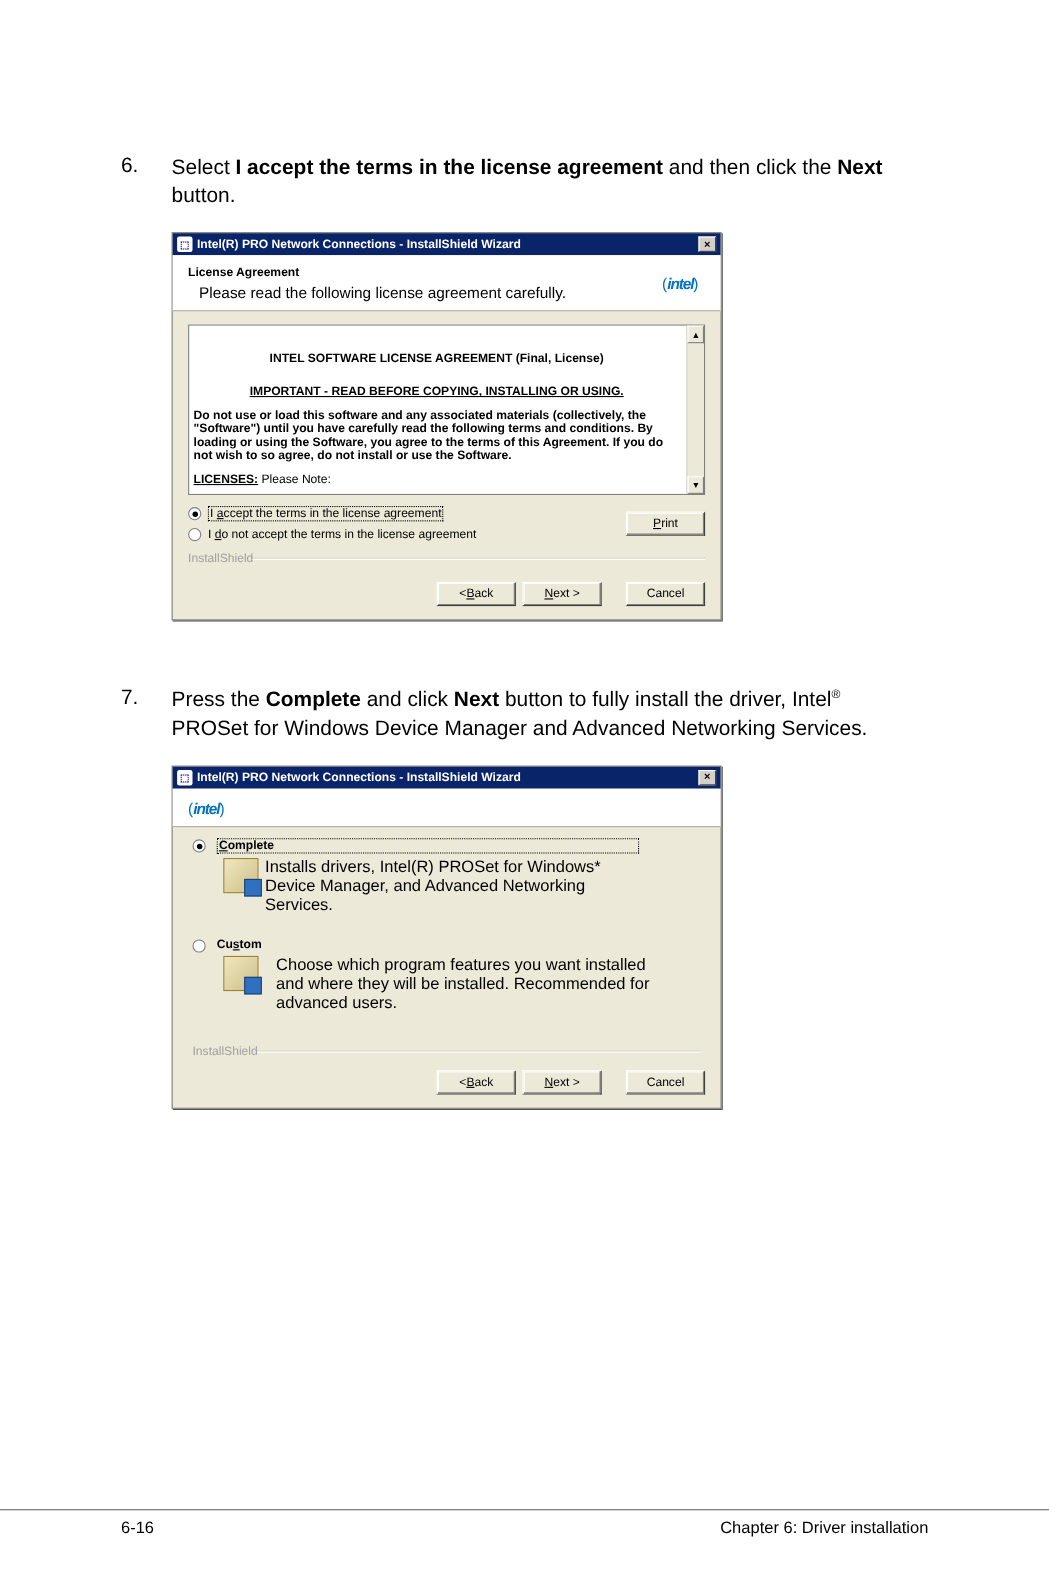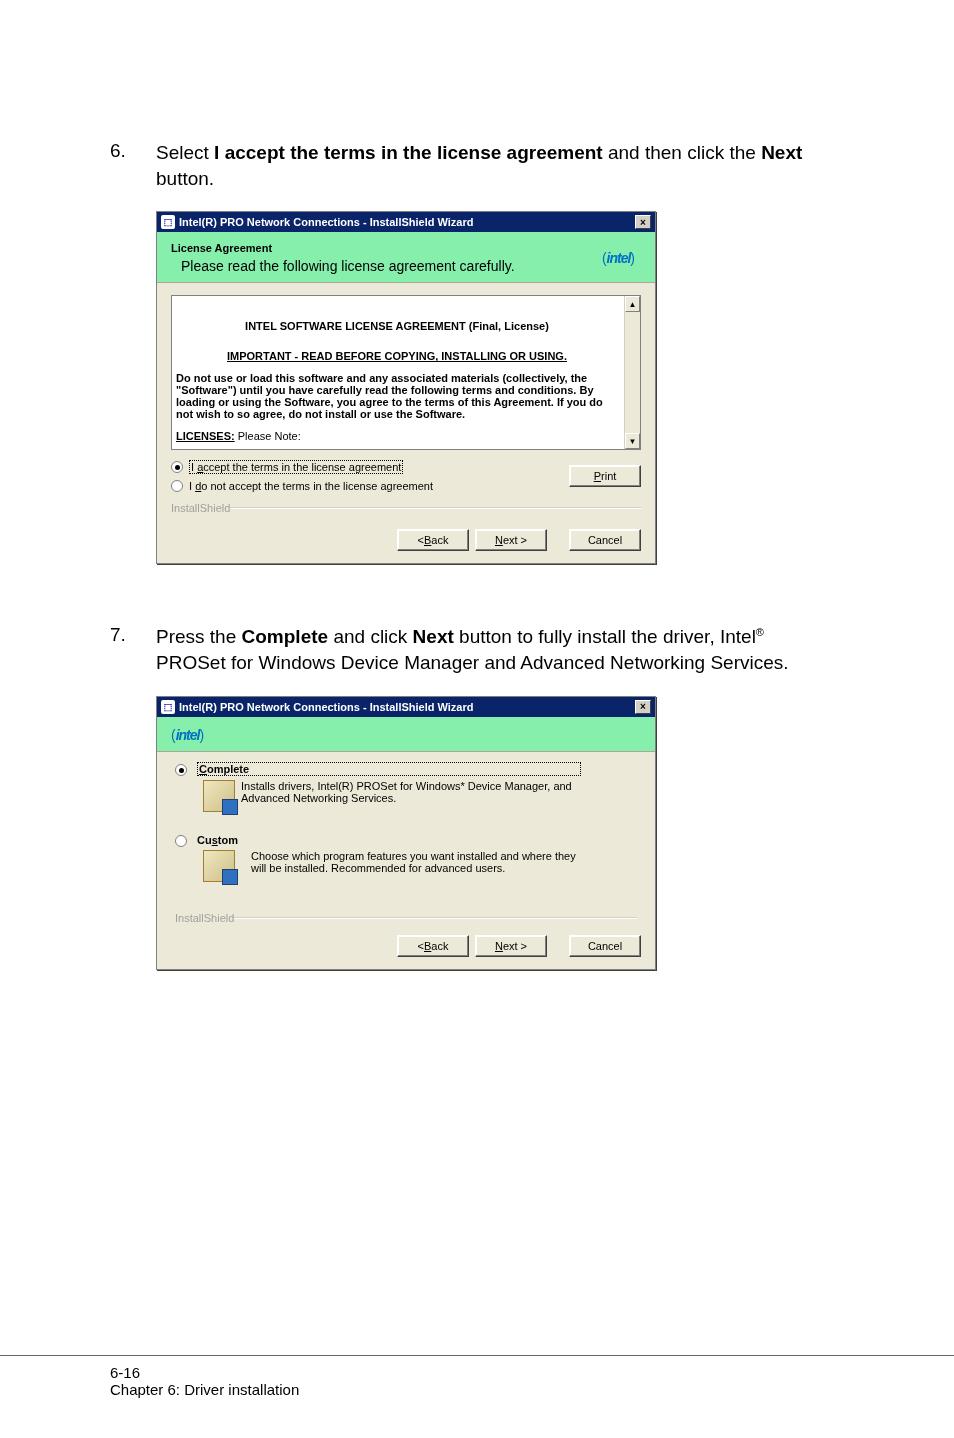--- a/index.html
+++ b/index.html
@@ -70,21 +70,21 @@
     border: 1px solid #fff;
     border-right-color: #404040;
     border-bottom-color: #404040;
     color: #000;
     font-size: 10px;
     display: flex; align-items: center; justify-content: center;
     font-family: Marlett, Arial;
     font-weight: bold;
   }
   .header-area {
-    background: #86efac;
+    background: #ffffff;
     border-bottom: 1px solid #aca899;
     padding: 10px 14px 8px 14px;
     display: flex;
     justify-content: space-between;
     align-items: center;
   }
   .header-text .h-title { font-weight: bold; font-size: 11px; margin-bottom: 4px; }
   .header-text .h-sub { font-size: 14px; padding-left: 10px; }
   .intel-logo {
     color: #0071c5;
@@ -183,31 +183,30 @@
     width: 32px; height: 32px; margin-top: 4px; margin-left: 6px; margin-right: 6px;
     background: linear-gradient(135deg,#efe7c0,#cdbf86);
     border:1px solid #a08030;
     position: relative;
     display:inline-block;
   }
   .opt-icon::after{
     content:""; position:absolute; right:-4px; bottom:-4px;
     width:14px; height:14px; background:#3070c0; border:1px solid #204070;
   }
-  .opt-desc { font-size: 11px; max-width: 340px; margin-top: 4px; }
+  .opt-desc { font-size: 15px; max-width: 340px; margin-top: 4px; }
   .opt-content { display:flex; flex-direction:column; }
   .page-footer {
     position: absolute;
     bottom: 40px;
     left: 0; right: 0;
     border-top: 1px solid #666;
     padding: 8px 110px 0 110px;
     display: flex; justify-content: space-between;
     font-size: 15px;
-    flex-direction: column;
   }
 </style>
 </head>
 <body>
 
 <div class="page">
 
   <div class="step">
     <div class="step-num">6.</div>
     <div class="step-text">

